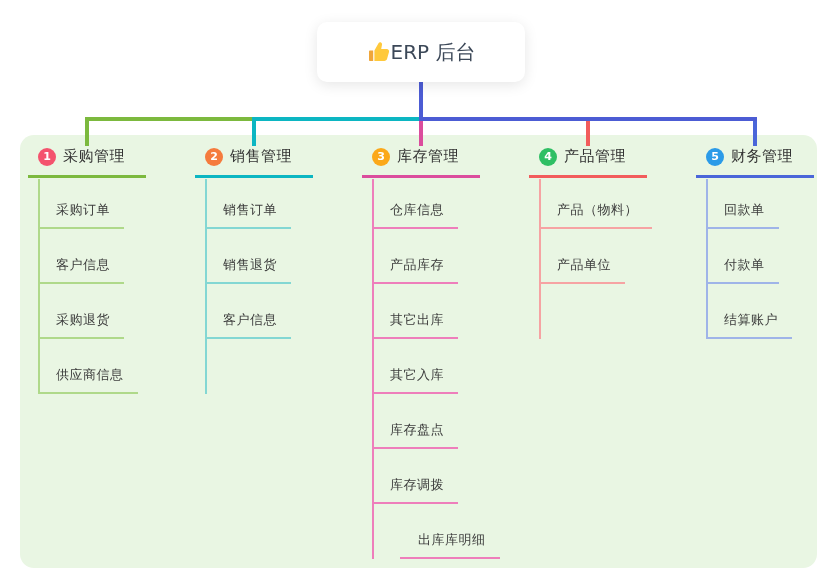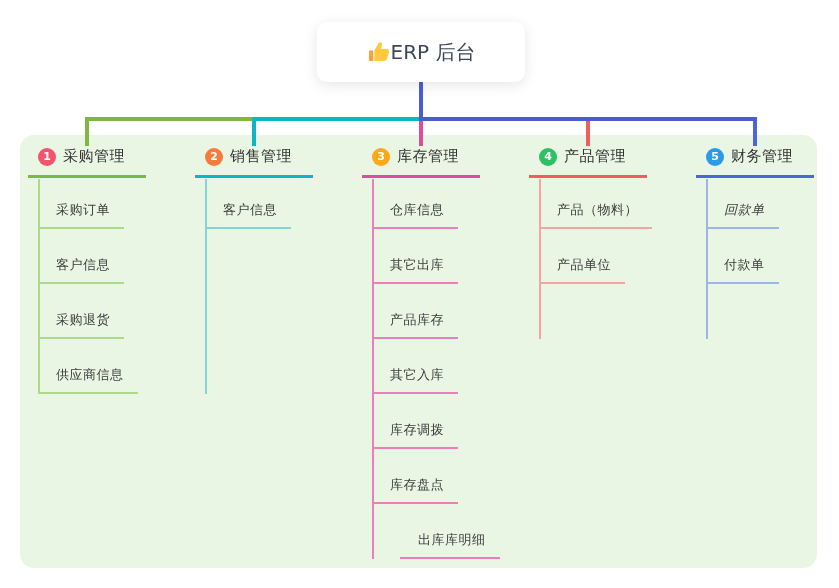--- a/index.html
+++ b/index.html
@@ -99,47 +99,53 @@
           </div>
         </div>
       </div>
       <div class="branch" style="left: 195px; top: 146px; width: 118px;">
         <div class="branch-head" style="border-bottom-color: rgb(12, 182, 194);">
           <span class="badge" style="background: rgb(245, 123, 61);">2</span>
           <span class="branch-label">销售管理</span>
         </div>
         <div class="children">
           <div class="child-row">
+            <span class="child-label" style="border-bottom-color: rgb(131, 215, 211);">销售订单</span>
+          </div>
+          <div class="child-row">
+            <span class="child-label" style="border-bottom-color: rgb(131, 215, 211);">销售退货</span>
+          </div>
+          <div class="child-row">
             <span class="child-label" style="border-bottom-color: rgb(131, 215, 211);">客户信息</span>
           </div>
         </div>
       </div>
       <div class="branch" style="left: 362px; top: 146px; width: 118px;">
         <div class="branch-head" style="border-bottom-color: rgb(219, 77, 157);">
           <span class="badge" style="background: rgb(251, 168, 25);">3</span>
           <span class="branch-label">库存管理</span>
         </div>
         <div class="children">
           <div class="child-row">
             <span class="child-label" style="border-bottom-color: rgb(238, 126, 187);">仓库信息</span>
           </div>
           <div class="child-row">
-            <span class="child-label" style="border-bottom-color: rgb(238, 126, 187);">其它出库</span>
+            <span class="child-label" style="border-bottom-color: rgb(238, 126, 187);">产品库存</span>
           </div>
           <div class="child-row">
-            <span class="child-label" style="border-bottom-color: rgb(238, 126, 187);">产品库存</span>
+            <span class="child-label" style="border-bottom-color: rgb(238, 126, 187);">其它出库</span>
           </div>
           <div class="child-row">
             <span class="child-label" style="border-bottom-color: rgb(238, 126, 187);">其它入库</span>
           </div>
           <div class="child-row">
-            <span class="child-label" style="border-bottom-color: rgb(238, 126, 187);">库存调拨</span>
+            <span class="child-label" style="border-bottom-color: rgb(238, 126, 187);">库存盘点</span>
           </div>
           <div class="child-row">
-            <span class="child-label" style="border-bottom-color: rgb(238, 126, 187);">库存盘点</span>
+            <span class="child-label" style="border-bottom-color: rgb(238, 126, 187);">库存调拨</span>
           </div>
           <div class="child-row">
             <span class="child-label" style="border-bottom-color: rgb(238, 126, 187); margin-left: 28px;">出库库明细</span>
           </div>
         </div>
       </div>
       <div class="branch" style="left: 529px; top: 146px; width: 118px;">
         <div class="branch-head" style="border-bottom-color: rgb(242, 92, 92);">
           <span class="badge" style="background: rgb(47, 191, 100);">4</span>
           <span class="branch-label">产品管理</span>
@@ -153,22 +159,25 @@
           </div>
         </div>
       </div>
       <div class="branch" style="left: 696px; top: 146px; width: 118px;">
         <div class="branch-head" style="border-bottom-color: rgb(74, 102, 217);">
           <span class="badge" style="background: rgb(43, 155, 232);">5</span>
           <span class="branch-label">财务管理</span>
         </div>
         <div class="children">
           <div class="child-row">
-            <span class="child-label" style="border-bottom-color: rgb(159, 180, 232); font-style: italic;">回款单</span>
+            <span class="child-label" style="border-bottom-color: rgb(159, 180, 232);">回款单</span>
           </div>
           <div class="child-row">
             <span class="child-label" style="border-bottom-color: rgb(159, 180, 232);">付款单</span>
+          </div>
+          <div class="child-row">
+            <span class="child-label" style="border-bottom-color: rgb(159, 180, 232);">结算账户</span>
           </div>
         </div>
       </div>
     </div>
 
 </div>
 
 </body></html>

